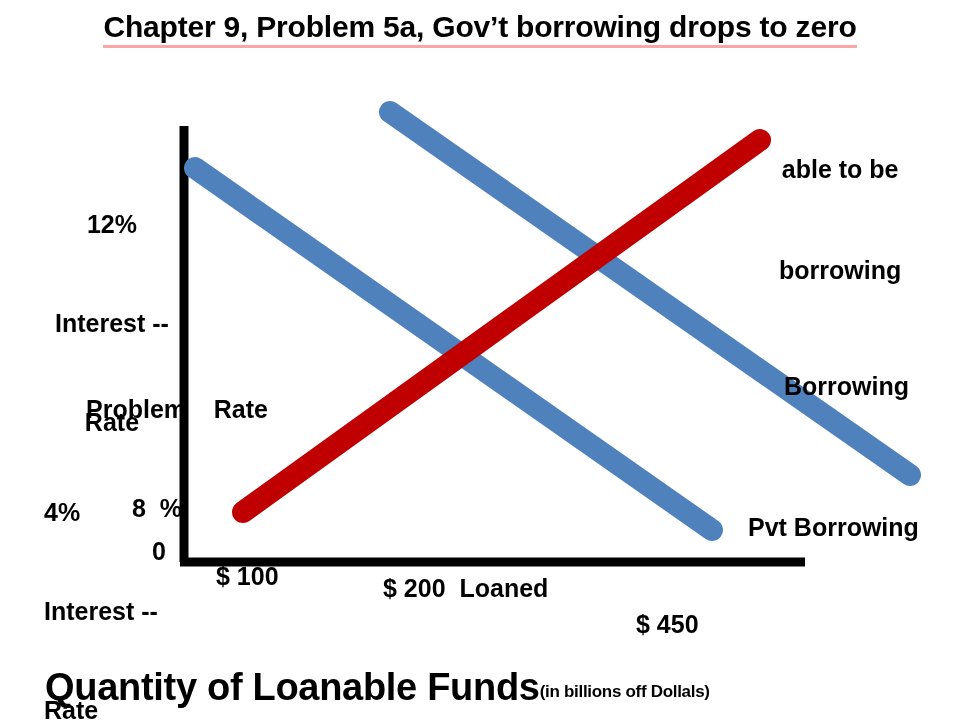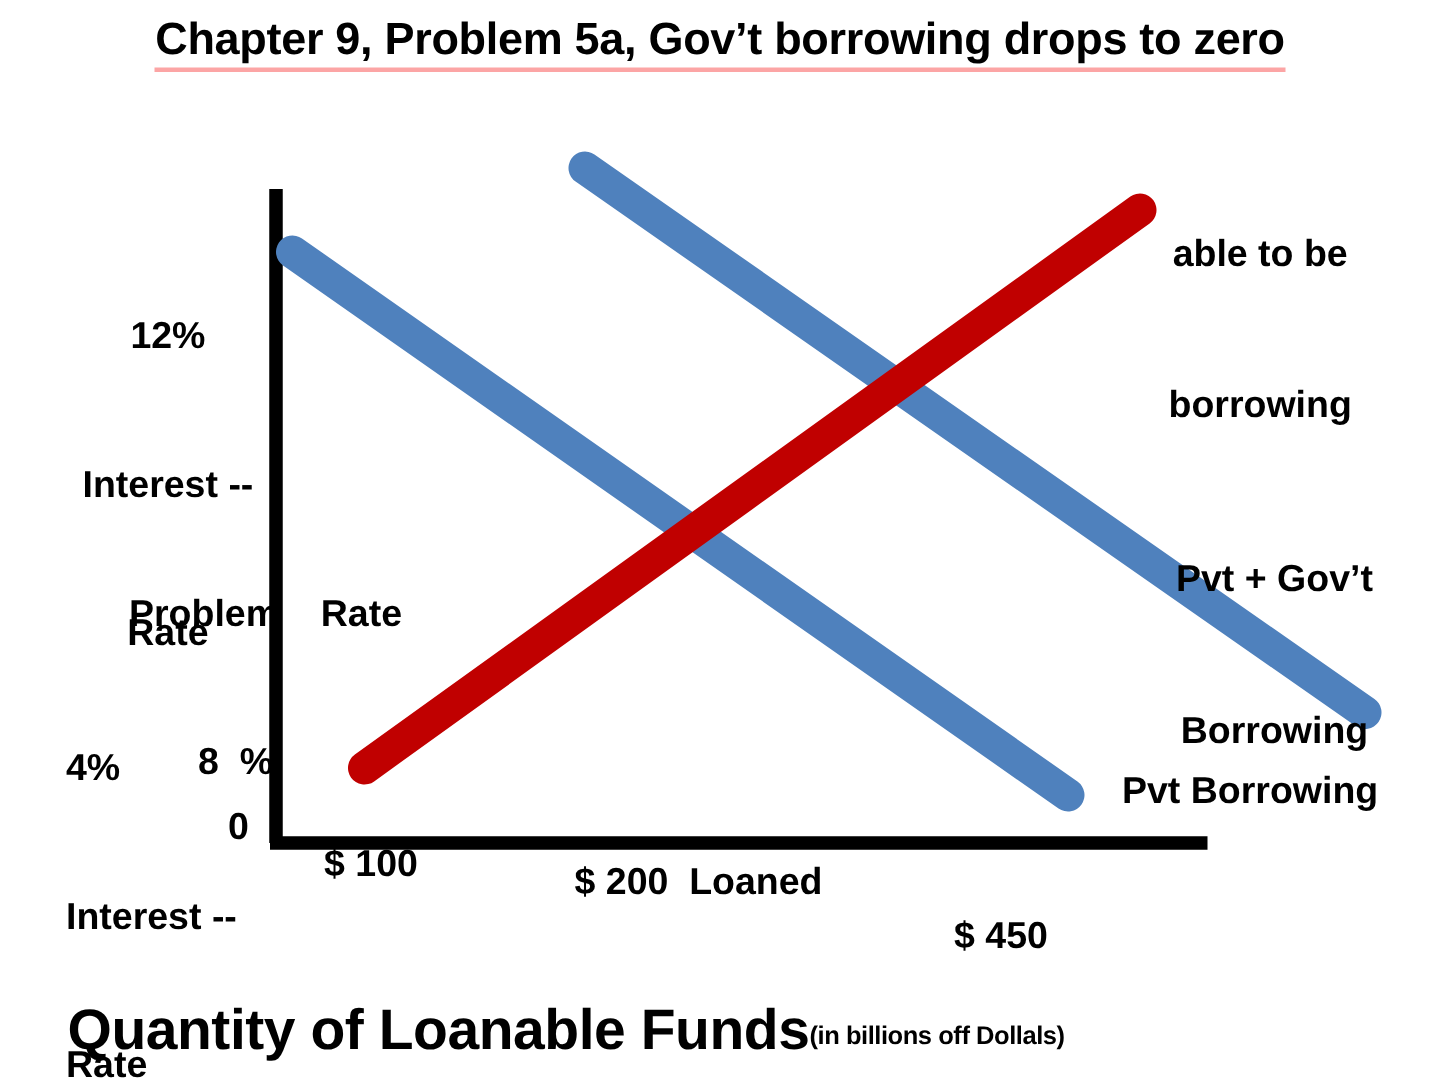--- a/index.html
+++ b/index.html
@@ -160,21 +160,20 @@
   <div class="lbl" id="xtick-150">$ 100</div>
   <div class="lbl" id="xtick-300">$ 200  Loaned</div>
   <div class="lbl" id="xtick-450">$ 450</div>
 
   <div class="lbl" id="legend-funds-available">
     <div>able to be</div>
     <div>borrowing</div>
   </div>
 
   <div class="lbl" id="legend-pvt-gov-borrowing">
-    <div>Pvt + Gov’t</div>
     <div>Borrowing</div>
   </div>
 
   <div class="lbl" id="legend-pvt-borrowing">Pvt Borrowing</div>
 
   <div id="caption-quantity">
     <span class="main">Quantity of Loanable Funds</span><span class="sub">(in billions off Dollals)</span>
   </div>
 
 </div>

